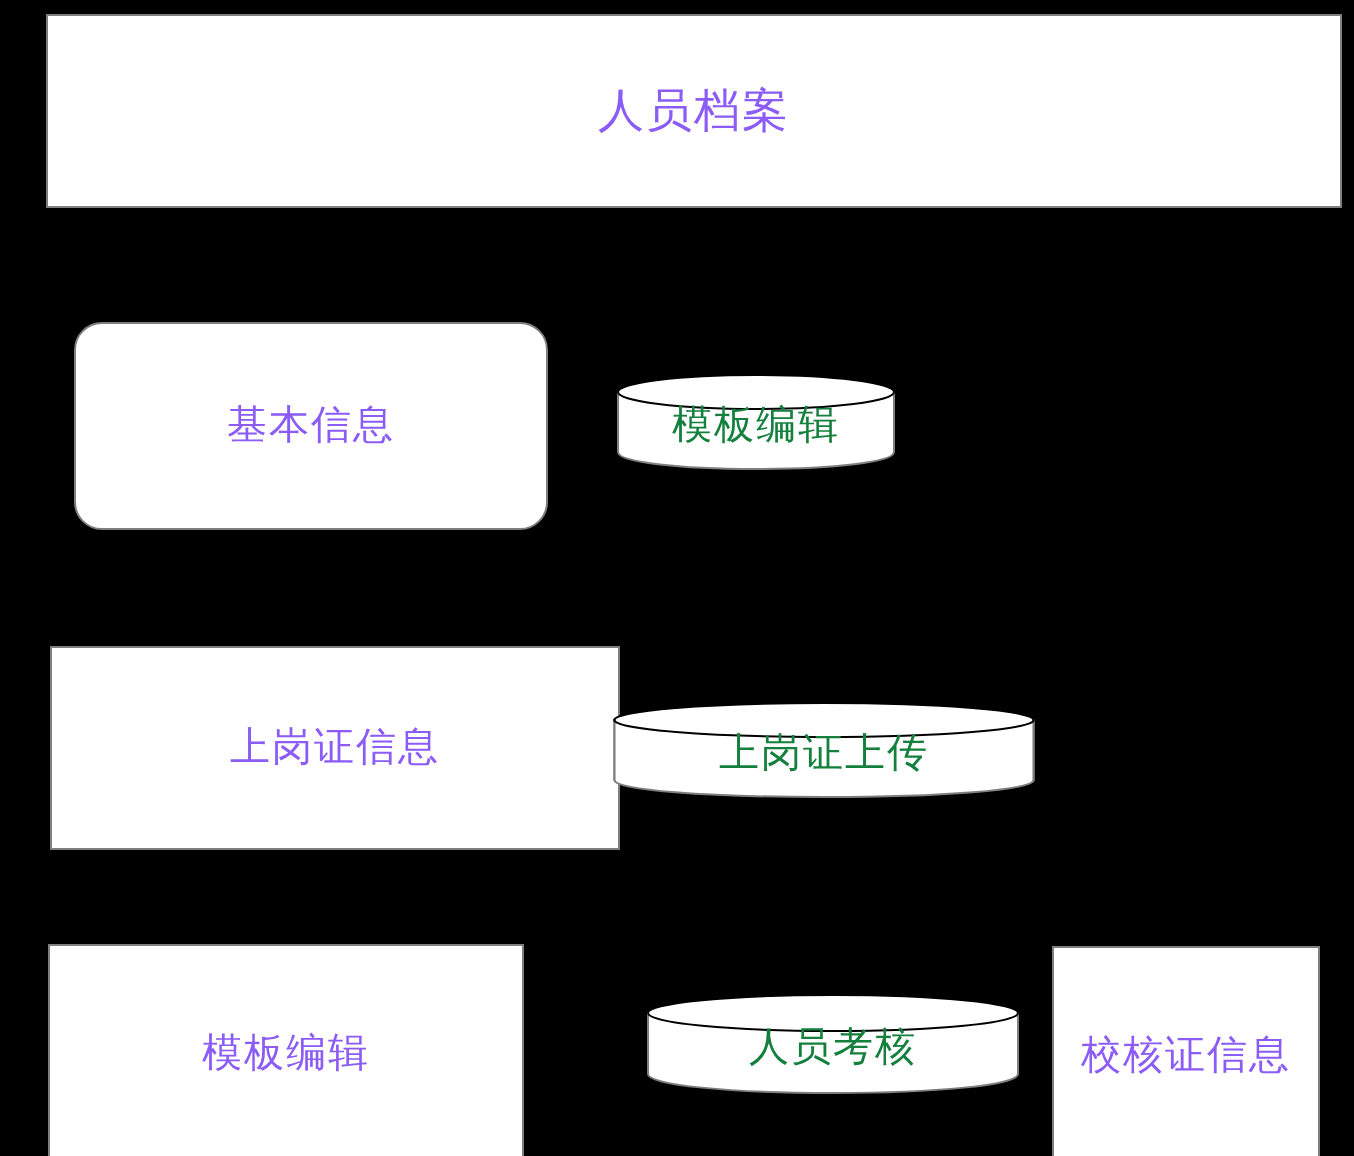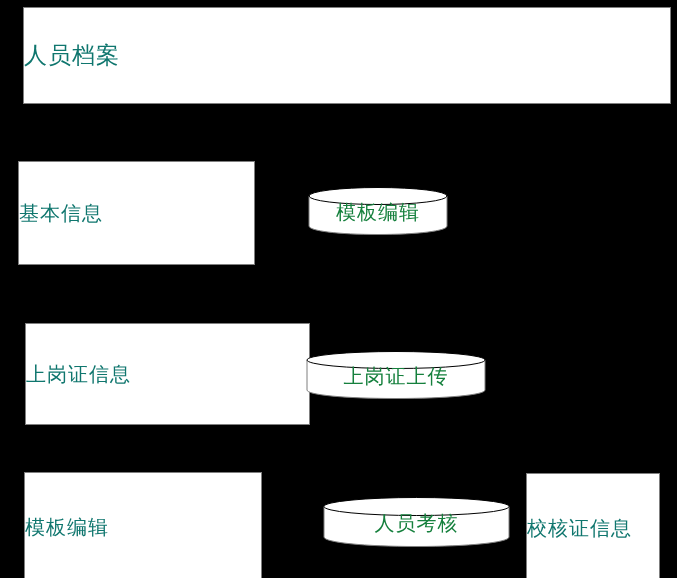--- a/index.html
+++ b/index.html
@@ -12,24 +12,24 @@
     width: 677px;
     height: 578px;
     background: #000000;
     overflow: hidden;
     font-family: "Liberation Serif", "DejaVu Serif", serif;
   }
   .node {
     position: absolute;
     box-sizing: border-box;
     background: #ffffff;
-    color: #0f766e;
+    color: #8b5cf6;
     display: flex;
     align-items: center;
-    justify-content: flex-start;
+    justify-content: center;
     text-align: center;
   }
   .rect {
     border: 1px solid #7f7f7f;
   }
   .node-label {
     letter-spacing: 1px;
     line-height: 1.1;
     white-space: nowrap;
   }
@@ -37,24 +37,25 @@
   #node-root {
     left: 23px;
     top: 7px;
     width: 648px;
     height: 97px;
   }
   #node-root .node-label { font-size: 23px; }
 
   
   #node-basic-info {
-    left: 18px;
+    left: 37px;
     top: 161px;
     width: 237px;
     height: 104px;
+    border-radius: 14px;
   }
   #node-license-info {
     left: 25px;
     top: 323px;
     width: 285px;
     height: 102px;
   }
   #node-verify-info {
     left: 24px;
     top: 472px;
@@ -104,21 +105,21 @@
   #node-template-edit {
     left: 308px;
     top: 186px;
     width: 140px;
     height: 50px;
   }
   #node-template-edit .cyl-label { padding-top: 2px; }
   #node-license-upload {
     left: 306px;
     top: 350px;
-    width: 180px;
+    width: 212px;
     height: 50px;
   }
   #node-license-upload .cyl-label { padding-top: 2px; }
   #node-assessment {
     left: 306px;
     top: 496px;
     width: 187px;
     height: 52px;
     margin-left: 17px;
   }

